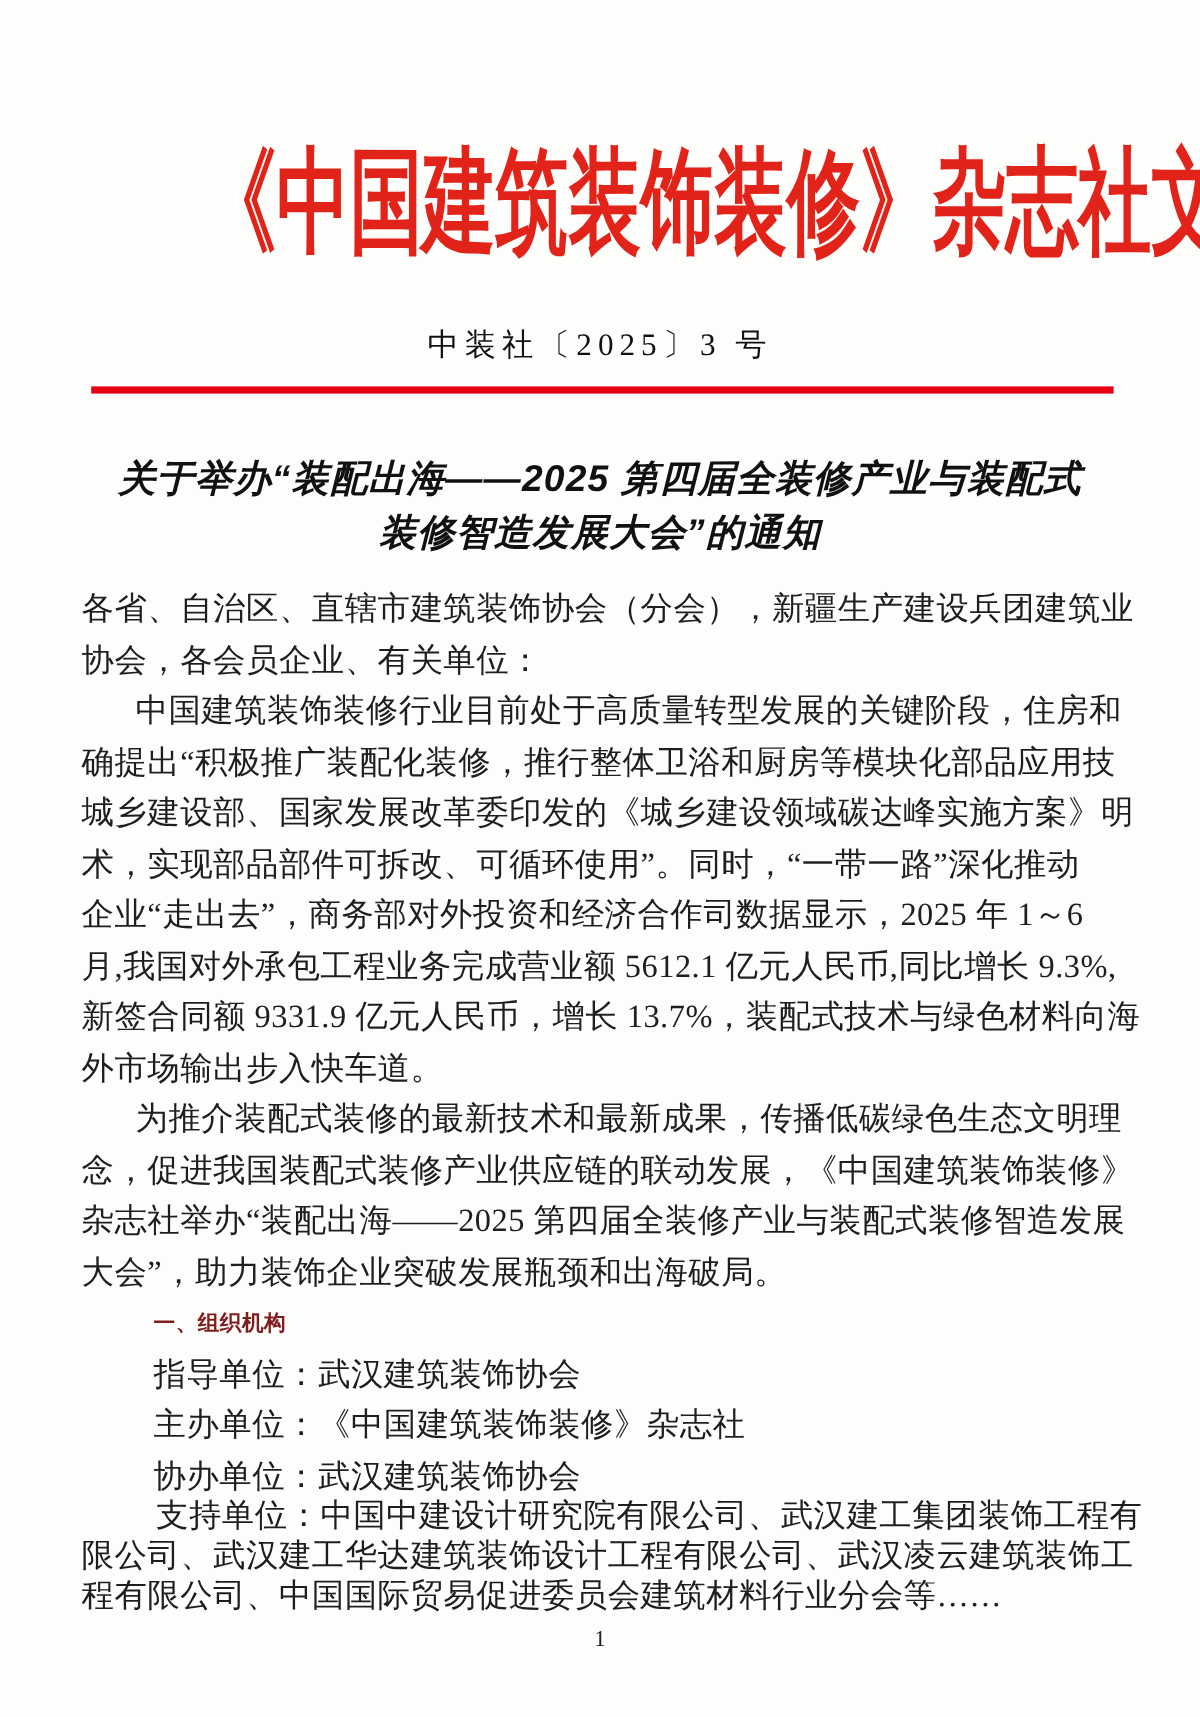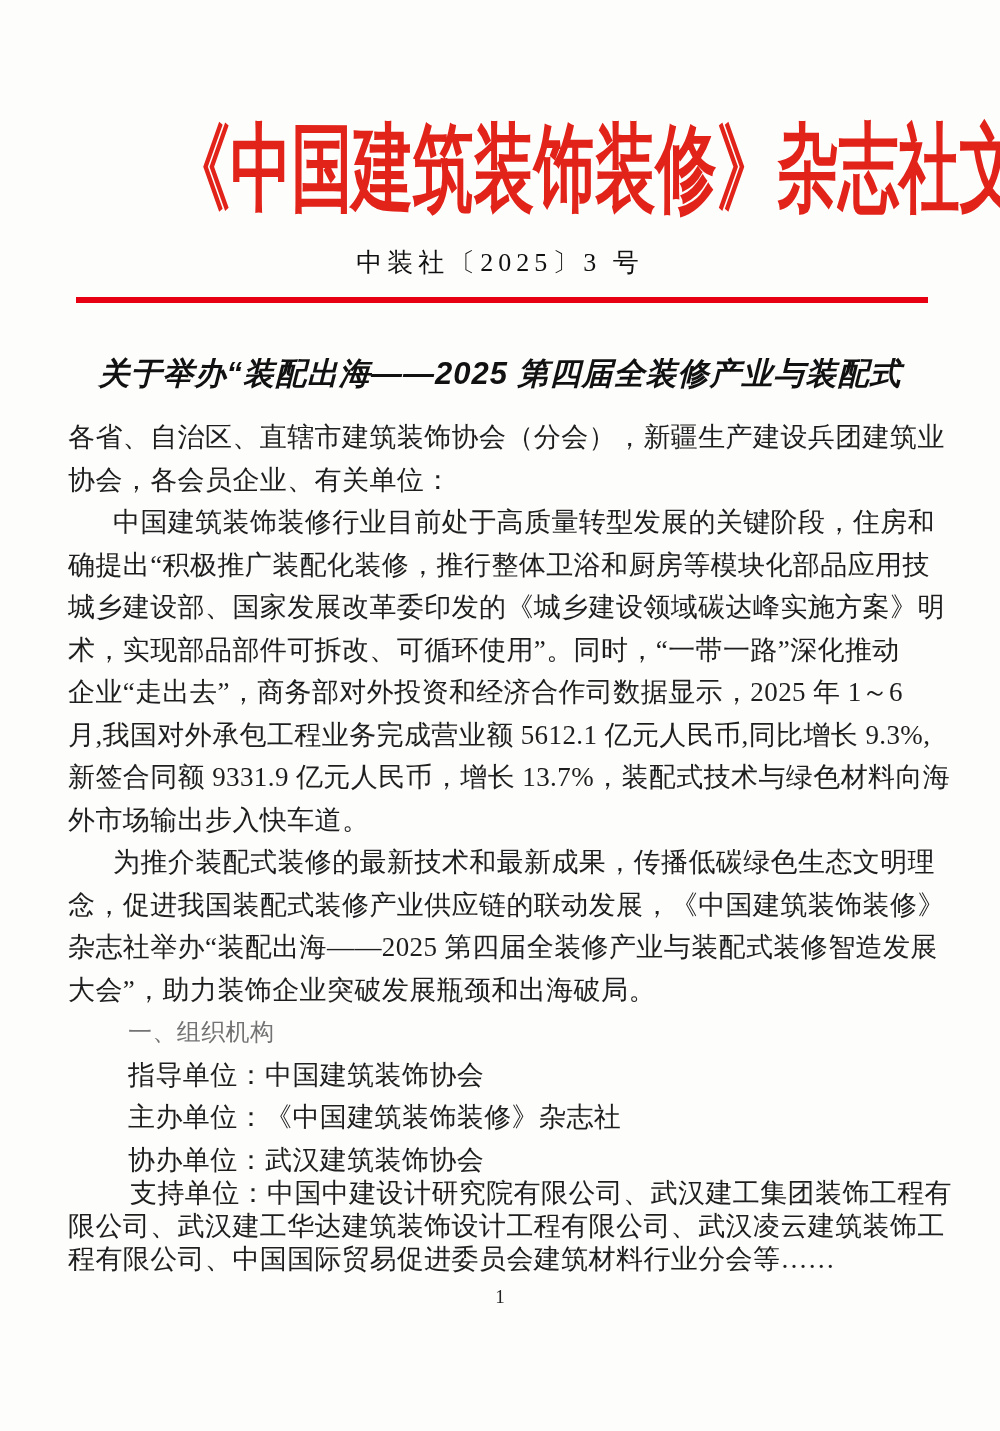--- a/index.html
+++ b/index.html
@@ -25,21 +25,21 @@
     text-align: center;
     white-space: nowrap;
     font-family: "Liberation Serif", "DejaVu Serif", serif;
     font-weight: 700;
     font-size: 92px;
     color: #e2231a;
     transform: scale(0.66, 1.04);
     transform-origin: 50% 50%;
   }
   .doc-number {
-    margin-top: 15px;
+    margin-top: 40px;
     height: 36px;
     line-height: 36px;
     text-align: center;
     font-size: 26px;
     letter-spacing: 5px;
     color: #111111;
   }
   .red-rule {
     height: 6px;
     background: #e60012;
@@ -61,25 +61,25 @@
   .content {
     margin: 20px 78px 0 68px;
     font-size: 27px;
     line-height: 42.5px;
     letter-spacing: 0.4px;
   }
   .doc-line { white-space: nowrap; }
   .first-indent { text-indent: 45px; }
   .section-heading {
     font-family: "Liberation Sans", "DejaVu Sans", sans-serif;
-    font-weight: 400;
-    font-size: 24px;
+    font-weight: 700;
+    font-size: 18px;
     line-height: 42.5px;
     padding-left: 60px;
-    color: #737373;
+    color: #7f1d1d;
   }
   .org-list .doc-line { padding-left: 60px; }
   .support { line-height: 33px; margin-top: -4px; }
   .support .first-indent { text-indent: 62px; }
   
   .page-number {
     margin-top: 10px;
     text-align: center;
     font-size: 19px;
     color: #222222;
@@ -92,20 +92,21 @@
 
   <header>
     <div class="letterhead">《中国建筑装饰装修》杂志社文件</div>
     <div class="doc-number">中装社〔2025〕3 号</div>
     <div class="red-rule"></div>
   </header>
 
   <main>
     <h1 class="notice-title">
         <div class="doc-line">关于举办“装配出海——2025 第四届全装修产业与装配式</div>
+        <div class="doc-line">装修智造发展大会”的通知</div>
       </h1>
 
     <div class="content">
       <div class="salutation">
           <div class="doc-line">各省、自治区、直辖市建筑装饰协会（分会），新疆生产建设兵团建筑业</div>
           <div class="doc-line">协会，各会员企业、有关单位：</div>
         </div>
 
       <div class="para">
           <div class="doc-line first-indent">中国建筑装饰装修行业目前处于高质量转型发展的关键阶段，住房和</div>
@@ -121,21 +122,21 @@
       <div class="para">
           <div class="doc-line first-indent">为推介装配式装修的最新技术和最新成果，传播低碳绿色生态文明理</div>
           <div class="doc-line">念，促进我国装配式装修产业供应链的联动发展，《中国建筑装饰装修》</div>
           <div class="doc-line">杂志社举办“装配出海——2025 第四届全装修产业与装配式装修智造发展</div>
           <div class="doc-line">大会”，助力装饰企业突破发展瓶颈和出海破局。</div>
         </div>
 
       <div class="section-heading">一、组织机构</div>
 
       <div class="org-list">
-          <div class="doc-line">指导单位：中国建筑装饰协会</div>
+          <div class="doc-line">指导单位：武汉建筑装饰协会</div>
           <div class="doc-line">主办单位：《中国建筑装饰装修》杂志社</div>
           <div class="doc-line">协办单位：武汉建筑装饰协会</div>
         </div>
 
       <div class="support">
           <div class="doc-line first-indent">支持单位：中国中建设计研究院有限公司、武汉建工集团装饰工程有</div>
           <div class="doc-line">限公司、武汉建工华达建筑装饰设计工程有限公司、武汉凌云建筑装饰工</div>
           <div class="doc-line">程有限公司、中国国际贸易促进委员会建筑材料行业分会等……</div>
         </div>
     </div>

